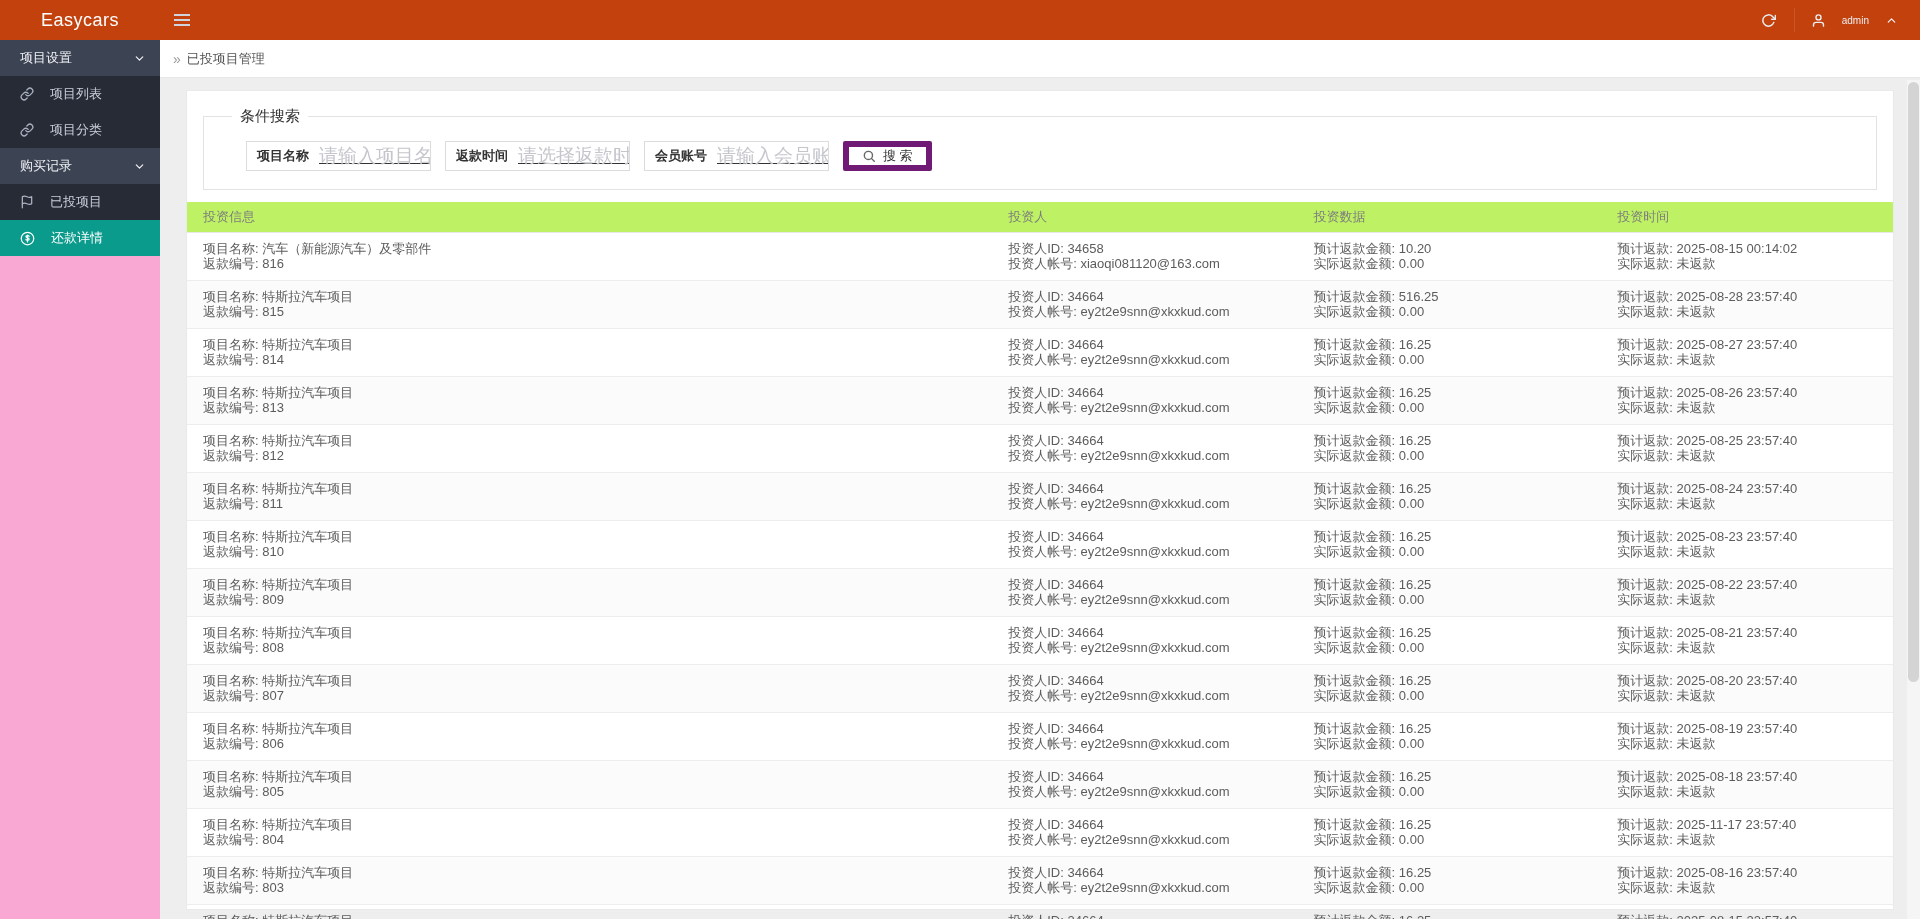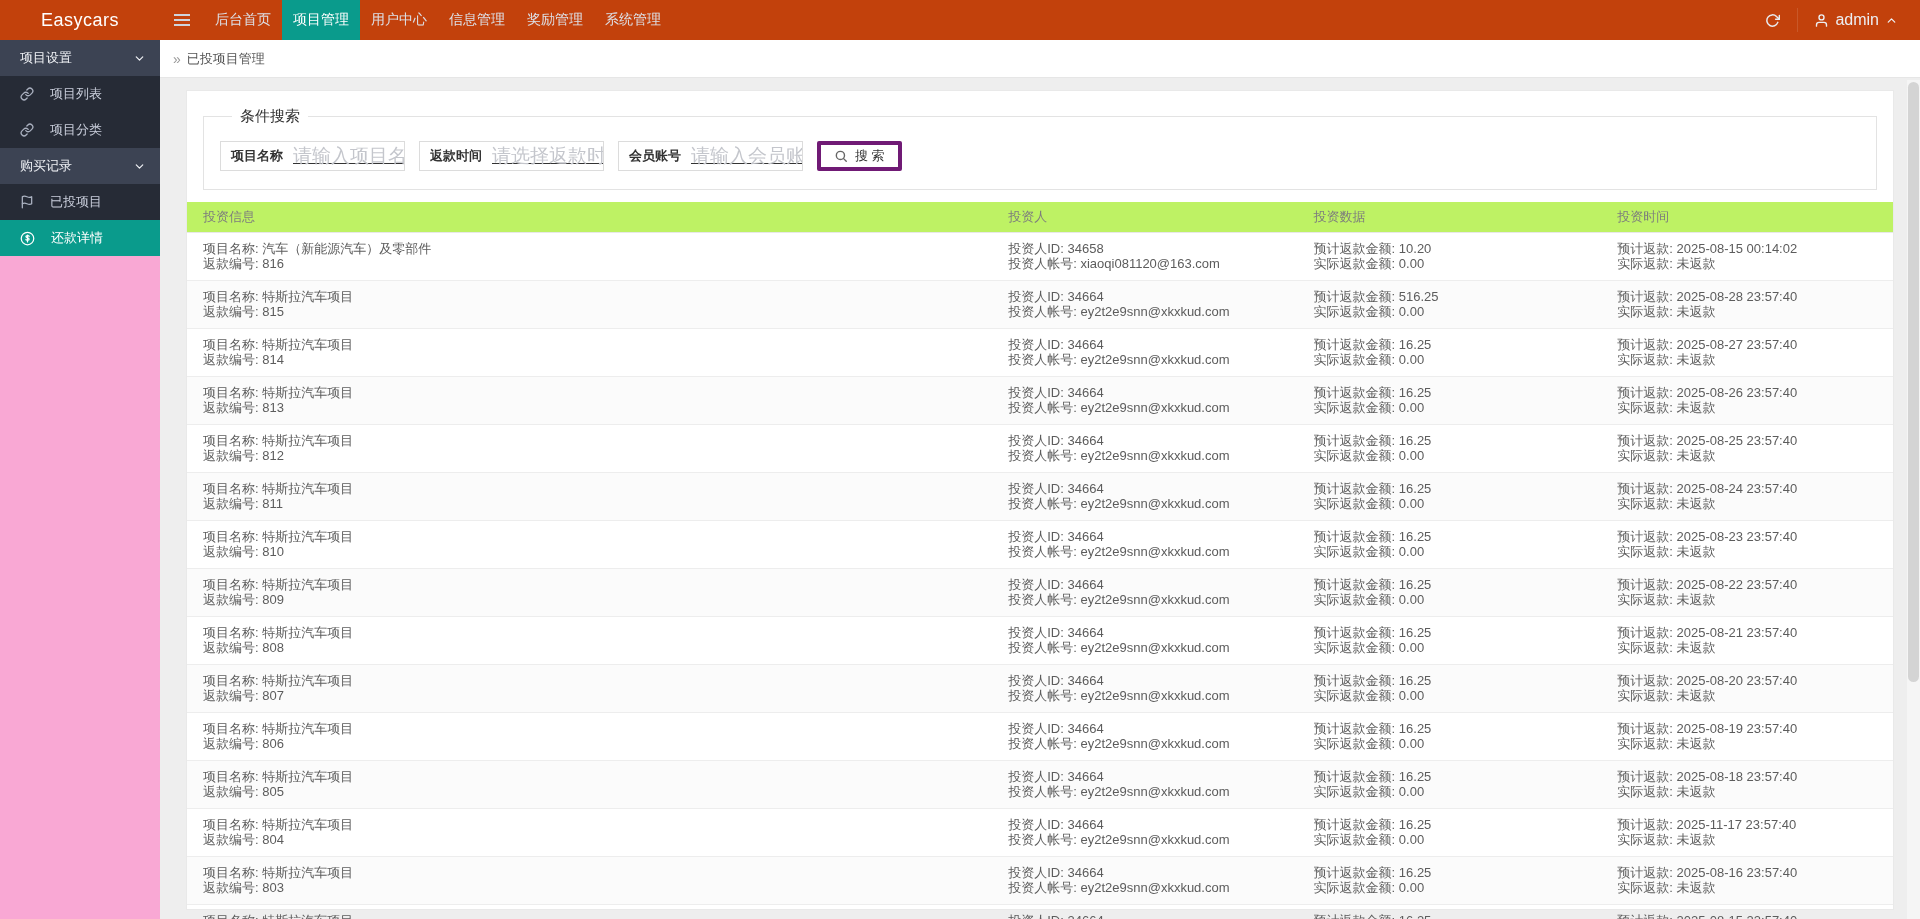--- a/index.html
+++ b/index.html
@@ -17,21 +17,21 @@
   .burger { width:44px; display:flex; align-items:center; justify-content:center; cursor:pointer; }
   .burger .bars { width:16px; }
   .burger .bars i { display:block; height:2px; background:#cfd3db; margin:3px 0; }
   .nav { display:flex; align-items:stretch; }
   .tab { width:78px; display:flex; align-items:center; justify-content:center;
          color:#dde0e7; font-size:14px; cursor:pointer; }
   .tab.active { background:#0a9b8c; color:#fff; }
   .tb-right { margin-left:auto; display:flex; align-items:stretch; }
   .tb-icon { width:50px; display:flex; align-items:center; justify-content:center; color:#e8eaee; cursor:pointer; }
   .tb-sep { width:1px; background:rgba(255,255,255,.12); margin:8px 0; }
-  .adminbox { display:flex; align-items:center; gap:6px; padding:0 22px 0 16px; color:#eceef2; font-size:16px; cursor:pointer; }
+  .adminbox { display:flex; align-items:center; gap:16px; padding:0 22px 0 16px; color:#eceef2; font-size:10px; cursor:pointer; }
 
   
   .wrap { display:flex; height:879px; }
   .sidebar { width:160px; background:#f9a8d4; flex:none; }
   .side-row { height:36px; display:flex; align-items:center; font-size:13px; cursor:pointer; }
   .side-group { background:#3c4353; color:#f0f2f6; padding:0 14px 0 20px; justify-content:space-between; }
   .side-item { background:#262b36; color:#c9cedb; padding-left:20px; gap:16px; }
   .side-item .micon { color:#aab1c0; }
   .side-item.active { background:#0a9b8c; color:#fff; }
   .side-item.active .micon { color:#fff; }
@@ -40,27 +40,27 @@
   .crumbbar { height:38px; background:#fff; border-bottom:1px solid #e6e6e6;
               display:flex; align-items:center; padding-left:13px; color:#555; font-size:13px; }
   .crumbbar .gg { color:#999; margin-right:6px; font-size:14px; }
 
   .panel { margin:12px 26px 0 26px; background:#fff; border:1px solid #e9e9e9;
            padding:16px 16px 0 16px; height:820px; }
 
   
   fieldset.search { border:1px solid #e3e3e3; padding:15px 0 18px 16px; }
   fieldset.search legend { font-size:15px; color:#333; padding:0 8px; margin-left:12px; }
-  .sform { display:flex; align-items:flex-end; gap:14px; }
+  .sform { display:flex; align-items:flex-end; gap:14px;margin-left:26px; }
   .sgroup { display:flex; align-items:center; height:30px; border:1px solid #dcdcdc; background:#fff; width:185px; }
   .sgroup label { padding:0 10px; font-weight:bold; color:#333; white-space:nowrap; }
   .sgroup input { border:none; outline:none; flex:1; min-width:0; height:100%; font-size:19px; color:#333;
                   font-family:inherit;text-decoration:underline; }
   .sgroup input::placeholder { color:#c4c6cc; }
-  .sbtn { height:30px; padding:0 13px; background:#fff; border:4px solid #701a75; border-radius:2px;
+  .sbtn { height:30px; padding:0 13px; background:#fff; border:6px solid #701a75; border-radius:2px;
           display:flex; align-items:center; gap:7px; font-size:13px; color:#333; cursor:pointer; font-family:inherit; }
   .sbtn svg { color:#666; }
 
   
   table.grid { border-collapse:collapse; width:calc(100% + 32px); margin:12px -16px 0 -16px; table-layout:fixed; }
   table.grid th { background:#bef264; height:30px; font-weight:normal; text-align:left;
                   color:#7d7d7d; font-size:13px; padding:0 16px; border-bottom:1px solid #e8e8e8; }
   table.grid td { padding:8px 16px; border-bottom:1px solid #ededed; vertical-align:top; }
   table.grid tbody tr:nth-child(even) { background:#fbfbfb; }
   .cline { line-height:15.5px; color:#5c5c5c; font-size:13px; white-space:nowrap; overflow:hidden; }
@@ -74,28 +74,20 @@
 
 <header class="topbar">
   <div class="logo">Easycars</div>
   <div class="burger">
     <span class="bars">
         <i></i>
         <i></i>
         <i></i>
       </span>
   </div>
-  <nav class="nav" id="main-nav">
-      <div class="tab">后台首页</div>
-      <div class="tab active">项目管理</div>
-      <div class="tab">用户中心</div>
-      <div class="tab">信息管理</div>
-      <div class="tab">奖励管理</div>
-      <div class="tab">系统管理</div>
-    </nav>
   <div class="tb-right">
     <div class="tb-icon">
       <svg width="15" height="15" viewBox="0 0 24 24" fill="none" stroke="currentColor" stroke-width="2.4" stroke-linecap="round" stroke-linejoin="round">
           <polyline points="23 4 23 10 17 10"></polyline>
           <path d="M20.49 15a9 9 0 1 1-2.12-9.36L23 10"></path>
         </svg>
     </div>
     <div class="tb-sep"></div>
     <div class="adminbox">
       <svg width="15" height="15" viewBox="0 0 24 24" fill="none" stroke="currentColor" stroke-width="2.2" stroke-linecap="round" stroke-linejoin="round">

